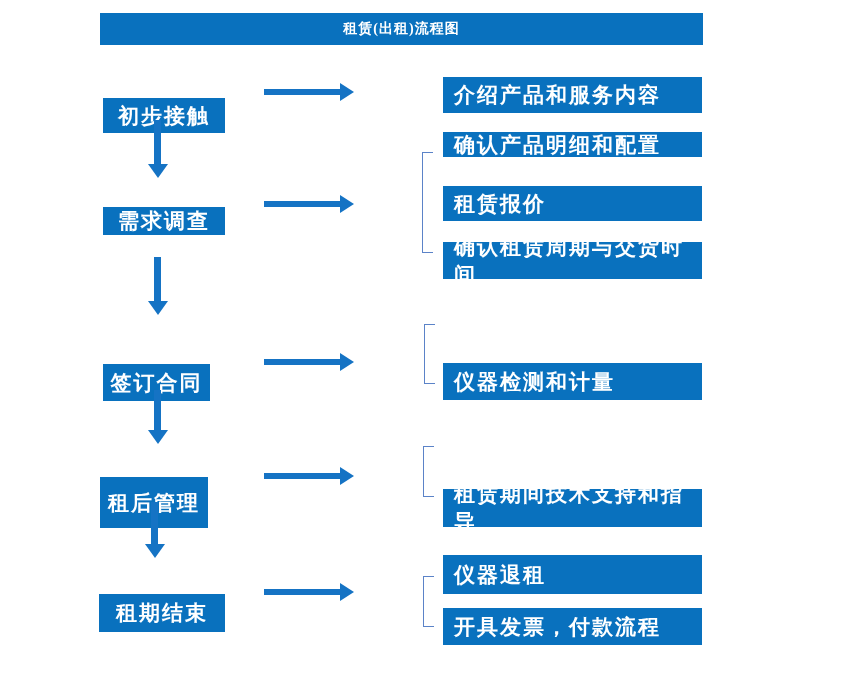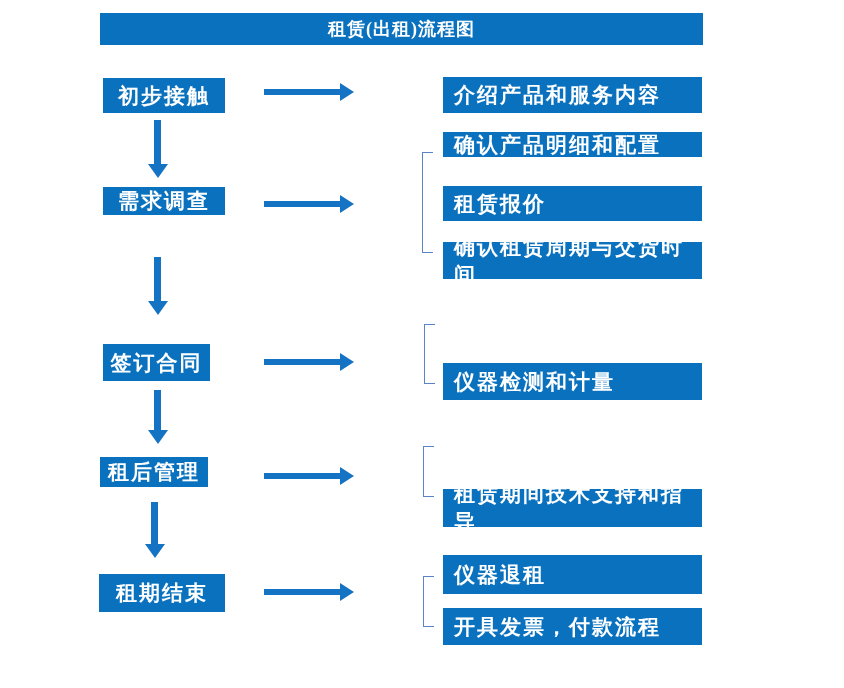--- a/index.html
+++ b/index.html
@@ -16,27 +16,28 @@
     font-family:"Liberation Serif","DejaVu Serif",serif;
     position:relative;overflow:hidden;
   }
   .canvas{position:absolute;left:0;top:0;width:844px;height:688px;}
   .title-bar{
     position:absolute;left:100px;top:13px;width:603px;height:32px;
     background:var(--box-blue,#0971BE);
     display:flex;align-items:center;justify-content:center;
   }
   .title-bar span{
-    color:var(--text-white,#fff);font-weight:bold;font-size:18px;letter-spacing:1px;
+    color:var(--text-white,#fff);font-weight:bold;font-size:14px;letter-spacing:1px;
   }
   .step{
     position:absolute;background:var(--box-blue,#0971BE);
     display:flex;align-items:center;justify-content:center;
     color:var(--text-white,#fff);font-weight:bold;font-size:21px;letter-spacing:2px;
     box-sizing:border-box;
+    margin-top:20px;
   }
   .detail{
     position:absolute;left:443px;width:259px;background:var(--box-blue,#0971BE);
     display:flex;align-items:center;
     color:var(--text-white,#fff);font-weight:bold;font-size:21px;letter-spacing:2px;
     box-sizing:border-box;padding-left:11px;
   }
   .h-arrow{
     position:absolute;height:6px;background:var(--arrow-blue,#1573C4);
   }
@@ -73,21 +74,21 @@
 
   <div class="step" style="left:103px;top:78px;width:122px;height:35px">
     <span>初步接触</span>
   </div>
   <div class="step" style="left:103px;top:187px;width:122px;height:28px">
     <span>需求调查</span>
   </div>
   <div class="step" style="left:103px;top:344px;width:107px;height:37px">
     <span>签订合同</span>
   </div>
-  <div class="step" style="left:100px;top:457px;width:108px;height:30px">
+  <div class="step" style="left:100px;top:457px;width:108px;height:51px">
     <span>租后管理</span>
   </div>
   <div class="step" style="left:99px;top:574px;width:126px;height:38px">
     <span>租期结束</span>
   </div>
 
   <div class="v-arrow" style="left:154px;top:120px;height:44px"></div>
   <div class="v-arrow" style="left:154px;top:257px;height:44px"></div>
   <div class="v-arrow" style="left:154px;top:390px;height:40px"></div>
   <div class="v-arrow" style="left:151px;top:502px;height:42px"></div>

